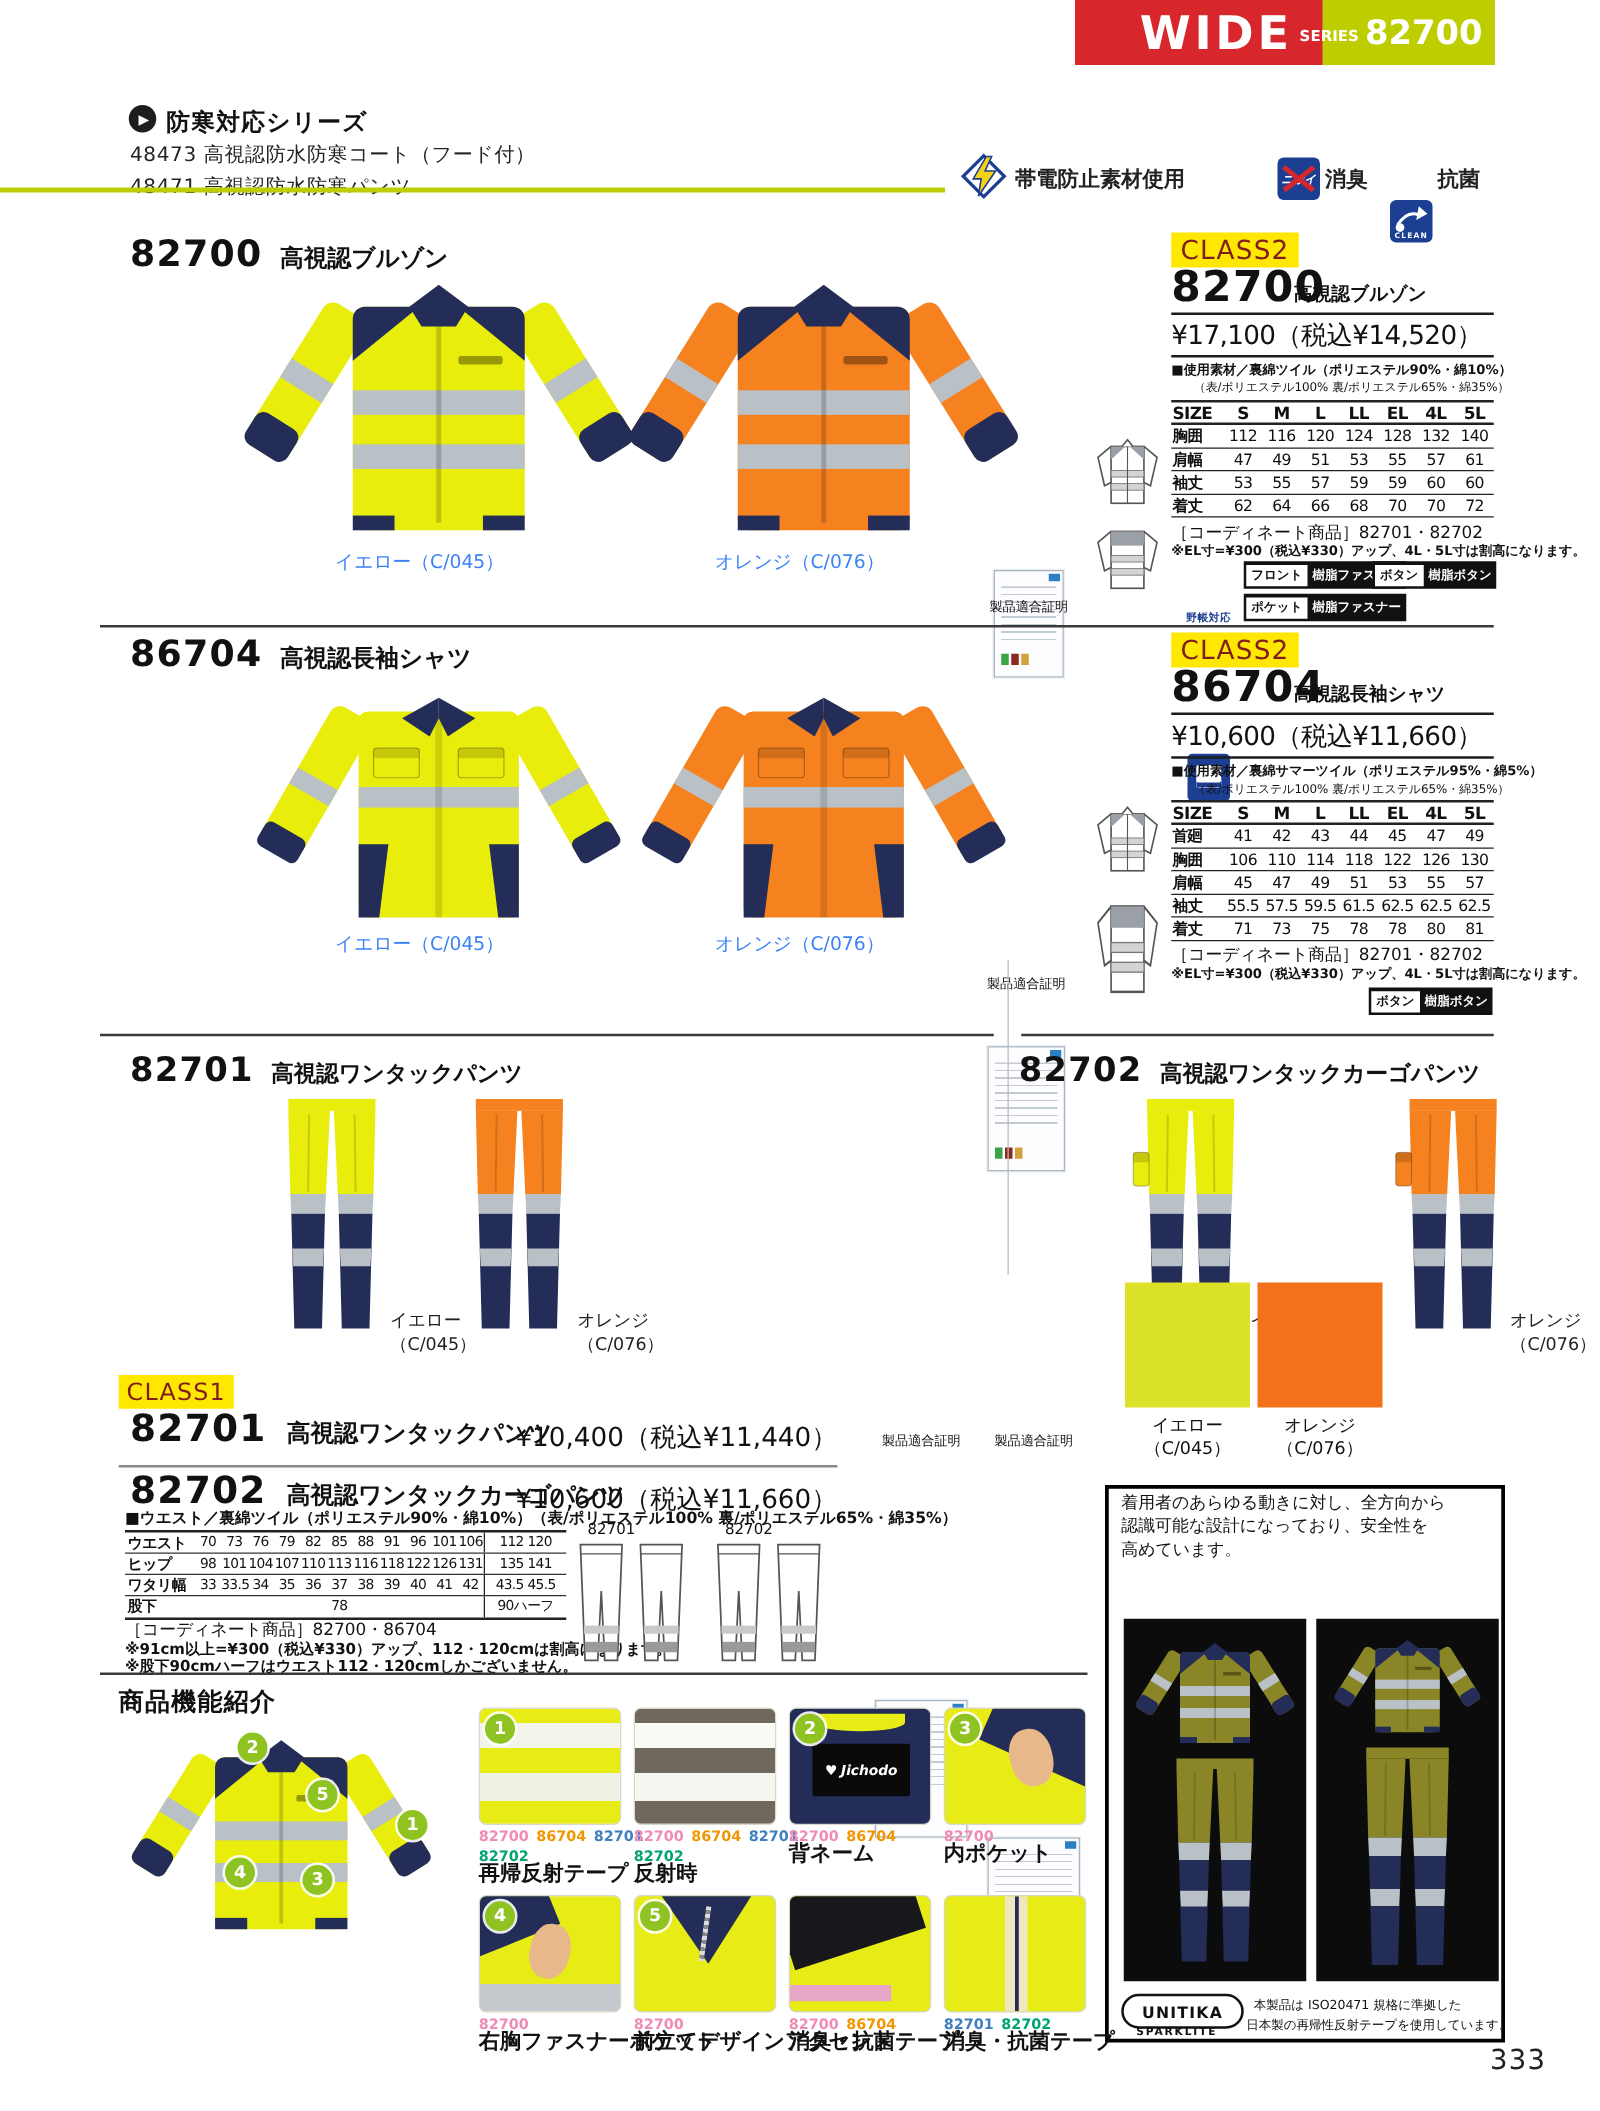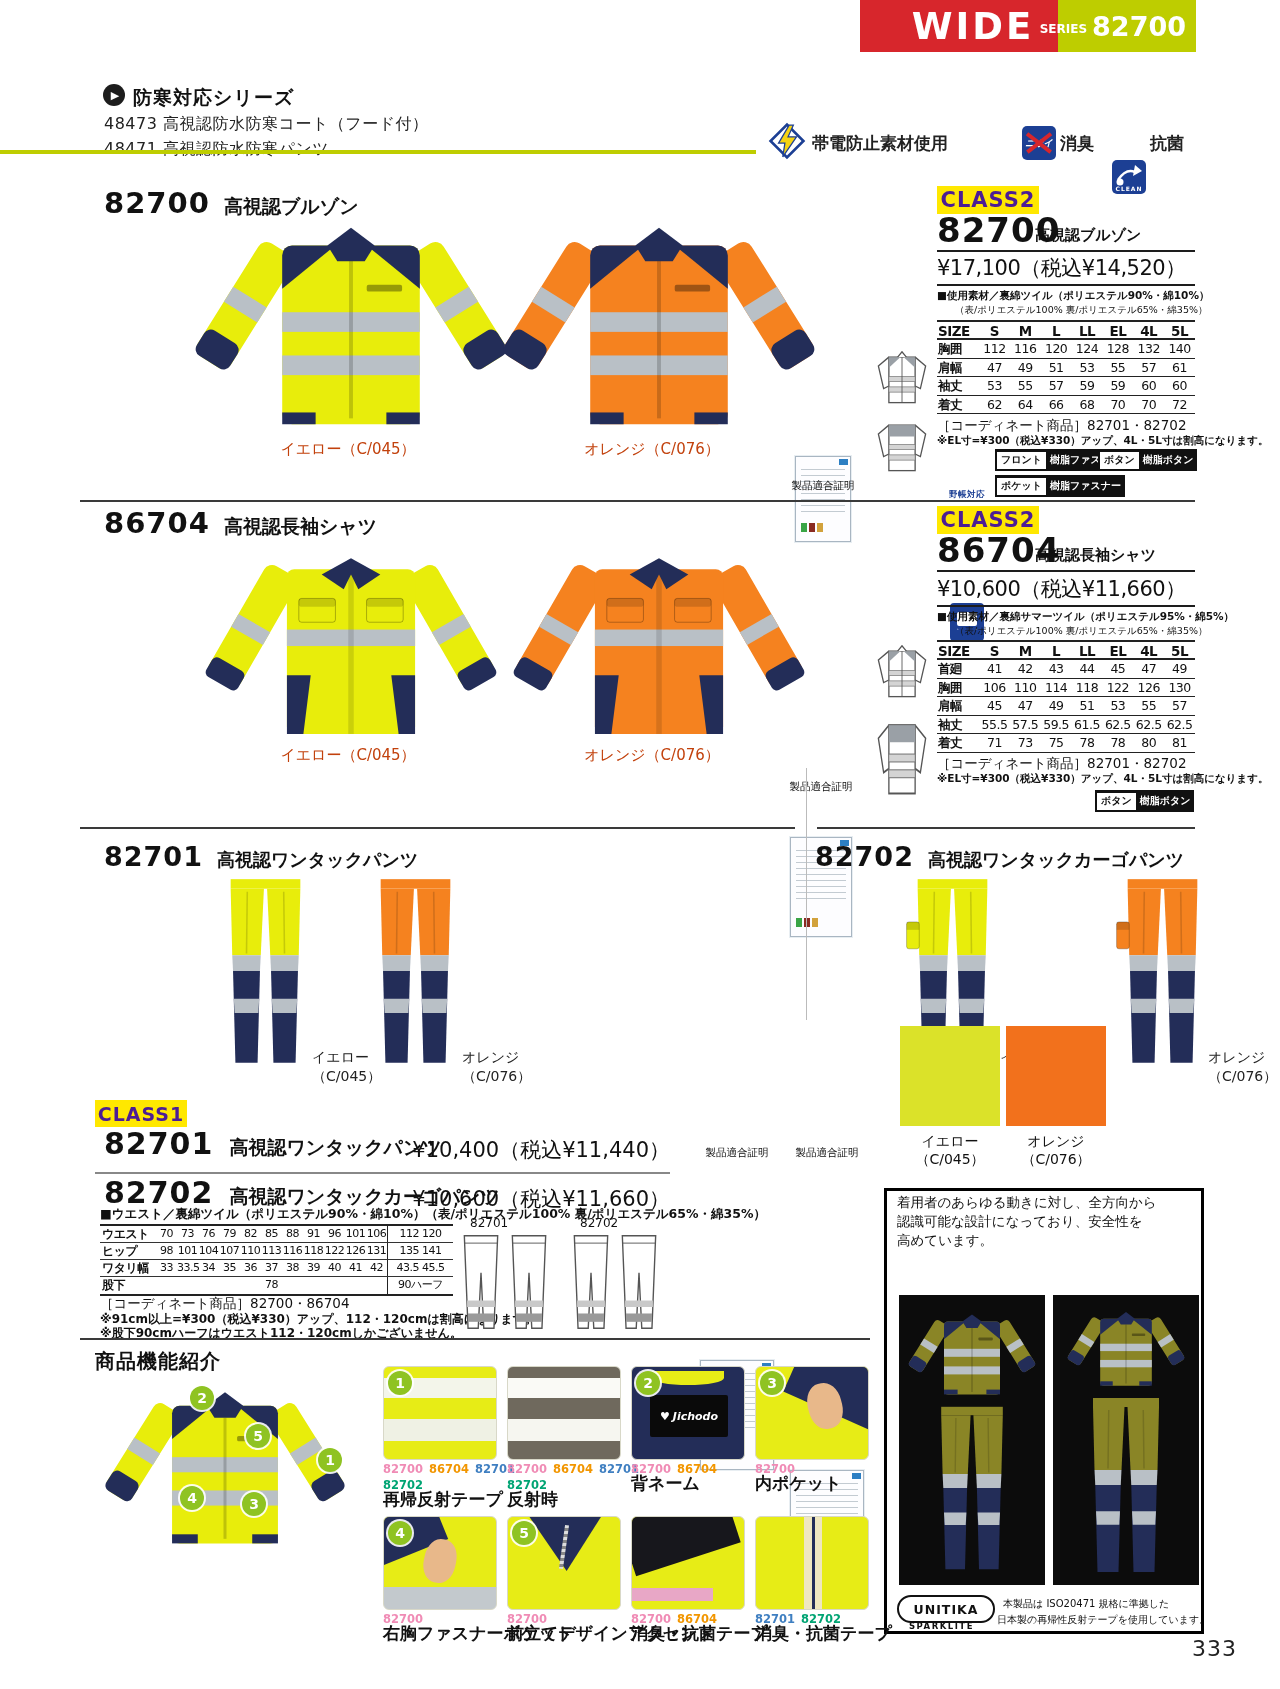--- a/index.html
+++ b/index.html
@@ -21,24 +21,24 @@
 .deo-txt{position:absolute;left:0;right:0;top:11px;text-align:center;font-size:9px;font-weight:bold;font-style:italic}
 .deo-x1,.deo-x2{position:absolute;left:2px;top:15px;width:30px;height:3.5px;background:#d7262c}
 .deo-x1{transform:rotate(38deg)}.deo-x2{transform:rotate(-38deg)}
 .anti-clean{position:absolute;left:0;right:0;bottom:2px;text-align:center;font-size:6px;font-weight:bold;letter-spacing:1px}
 .rule{background:#becd00}
 .blackrule{background:#3a3a3a}
 .grayline{background:#bbb}
 
 .h-code{font-size:29px;font-weight:bold;letter-spacing:1px}
 .h-name{font-size:19px;font-weight:bold;margin-left:14px}
-.cap{font-size:15px;color:#c2410c;text-align:center}
+.cap{font-size:15px;color:#3b82f6;text-align:left}
 .cap2{font-size:14px;color:#222;line-height:19px}
 
-.classbadge{background:#ffe800;color:#4c1d95;font-weight:bold;font-size:21px;display:flex;align-items:center;justify-content:center;letter-spacing:1px}
+.classbadge{background:#ffe800;color:#7f1d1d;font-weight:normal;font-size:21px;display:flex;align-items:center;justify-content:center;letter-spacing:1px}
 .pn-code{font-size:34px;font-weight:bold;letter-spacing:1px;line-height:36px}
 .pn-name{font-size:15px;font-weight:bold}
 .pn-price{font-size:21px;letter-spacing:-0.5px}
 .hr2{background:#1d1d1d;height:2px}
 .mat1{font-size:10.5px;font-weight:bold}
 .mat2{font-size:9.5px}
 .coord{font-size:13.5px}
 .pnote{font-size:10.5px;font-weight:bold}
 .sizetable{border-bottom:0}
 .srow{display:grid;grid-template-columns:42px repeat(7,1fr);border-bottom:1.5px solid #222;height:18.5px}

